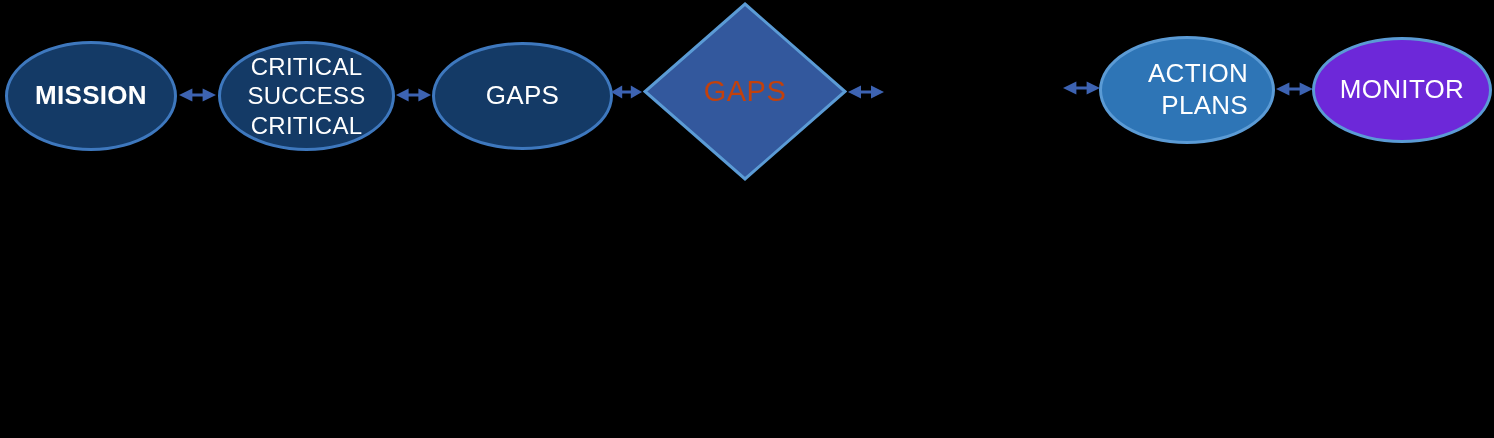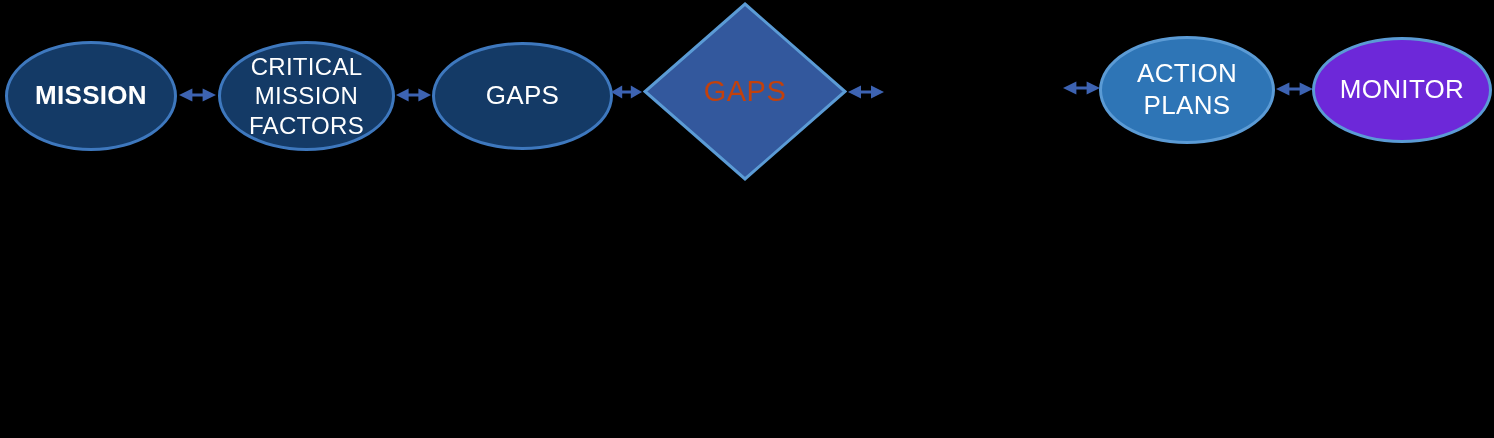--- a/index.html
+++ b/index.html
@@ -57,21 +57,21 @@
   #node-scan      { left: 432px;  top: 42px; width: 181px; height: 108px; }
   #node-gaps      { left: 643px;  top: 2px;  width: 204px; height: 179px; }
   #node-so        { left: 883px;  top: 25px; width: 180px; height: 121px; }
   #node-ap        { left: 1099px; top: 36px; width: 176px; height: 108px; }
   #node-monitor   { left: 1312px; top: 37px; width: 180px; height: 106px; }
 
   #node-mission .label { max-width: 150px; }
   #node-csf .label     { max-width: 140px; font-size: 24px; }
   #node-scan .label    { max-width: 150px; }
   #node-so .label      { max-width: 168px; }
-  #node-ap .label      { max-width: 122px; }
+  #node-ap .label      { max-width: 122px; text-align: right; }
   #node-monitor .label { max-width: 170px; }
 
   
   #conn-1 { left: 179px;  top: 87px; }
   #conn-2 { left: 396px;  top: 87px; }
   #conn-3 { left: 611px;  top: 84px; }
   #conn-4 { left: 848px;  top: 84px; }
   #conn-5 { left: 1063px; top: 80px; }
   #conn-6 { left: 1276px; top: 81px; }
 </style>
@@ -86,21 +86,21 @@
 
   <div class="connector" id="conn-1">
     <svg width="37" height="16" viewBox="0 0 36 16" preserveAspectRatio="none">
       <line x1="10" y1="8" x2="26" y2="8" stroke-width="3" stroke="#3D63B2"></line>
       <polygon points="0,8 13,1.5 13,14.5" fill="#3D63B2"></polygon>
       <polygon points="36,8 23,1.5 23,14.5" fill="#3D63B2"></polygon>
     </svg>
   </div>
 
   <div class="node ellipse" id="node-csf" style="background: rgb(20, 58, 102); border-color: rgb(62, 120, 190);">
-    <div class="label">CRITICAL MISSION FACTORS</div>
+    <div class="label">CRITICAL SUCCESS CRITICAL</div>
   </div>
 
   <div class="connector" id="conn-2">
     <svg width="35" height="16" viewBox="0 0 36 16" preserveAspectRatio="none">
       <line x1="10" y1="8" x2="26" y2="8" stroke-width="3" stroke="#3D63B2"></line>
       <polygon points="0,8 13,1.5 13,14.5" fill="#3D63B2"></polygon>
       <polygon points="36,8 23,1.5 23,14.5" fill="#3D63B2"></polygon>
     </svg>
   </div>
 

